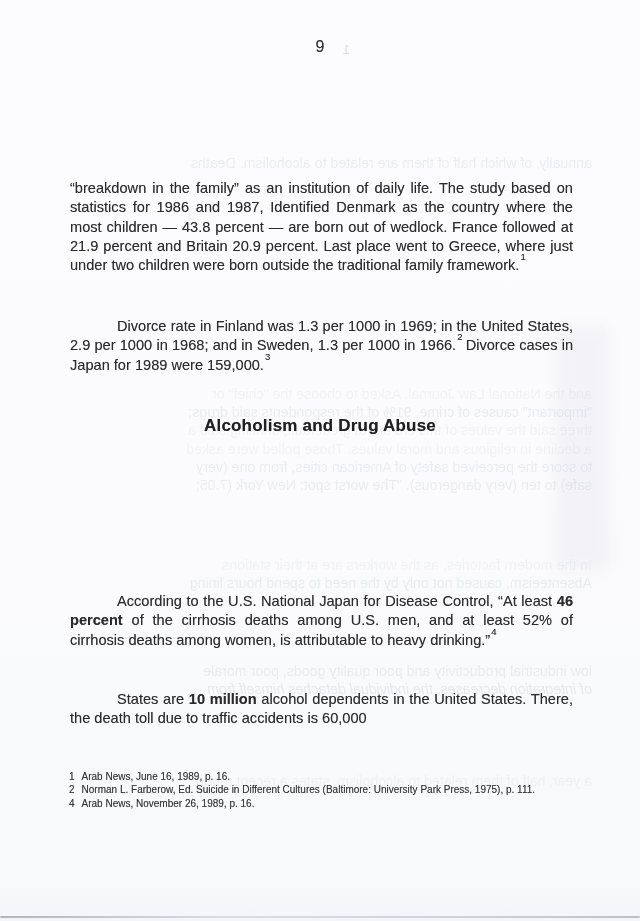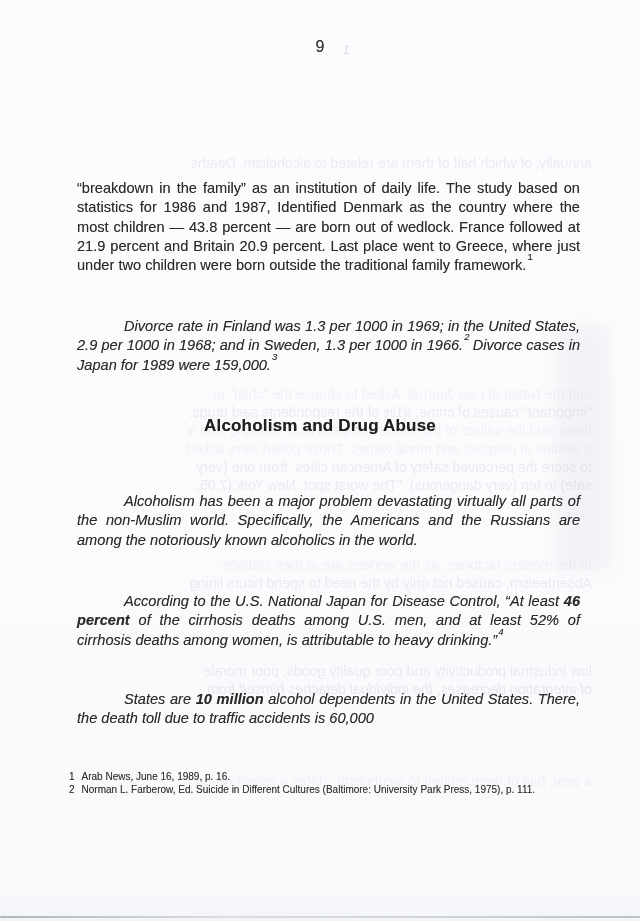--- a/index.html
+++ b/index.html
@@ -10,28 +10,28 @@
     overflow:hidden;
     font-family:"Liberation Sans", sans-serif;
     color:#2e2e2e;
   }
   .pagenum{
     position:absolute;top:38px;left:0;width:100%;
     text-align:center;font-size:16px;color:#333;
     text-shadow:0 0 0.5px rgba(50,50,50,.5);
   }
   .para{
-    position:absolute;left:77px;width:503px;
+    position:absolute;left:70px;width:503px;
     font-size:14.6px;line-height:19.3px;
     text-align:justify;
     color:#2b2b2b;
     text-shadow:0 0 0.55px rgba(45,45,45,.45);
     margin:0;
   }
-  .indent{text-indent:47px;font-style:italic;}
+  .indent{text-indent:47px;}
   .heading{
     position:absolute;top:416px;left:0;width:100%;
     text-align:center;
     font-size:17px;font-weight:bold;color:#202020;
     letter-spacing:.2px;
     text-shadow:0 0 0.6px rgba(30,30,30,.5);
     margin:0;
   }
   .b{font-weight:bold;}
   sup.fnmark{font-size:9.5px;line-height:0;position:relative;top:-4px;left:1px;}
@@ -94,25 +94,25 @@
   <div class="scan-band"></div>
 
   <div class="pagenum">9</div>
 
   <p class="para" style="top:179px"><span>“breakdown in the family” as an institution of daily life.  The study based on statistics for 1986 and 1987, Identified Denmark as the country where the most children — 43.8 percent — are born out of wedlock.  France followed at 21.9 percent and Britain 20.9 percent.  Last place went to Greece, where just under two children were born outside the traditional family framework.</span><sup class="fnmark">1</sup></p>
 
   <p class="para indent" style="top:317px"><span>Divorce rate in Finland was 1.3 per 1000 in 1969; in the United States, 2.9 per 1000 in 1968; and in Sweden, 1.3 per 1000 in 1966.</span><sup class="fnmark">2</sup><span> Divorce cases in Japan for 1989 were 159,000.</span><sup class="fnmark">3</sup></p>
 
   <h1 class="heading">Alcoholism and Drug Abuse</h1>
 
-  <p class="para indent" style="top:492px"><span>Alcoholism has been a major problem devastating virtually all parts of the non-Muslim world.  Specifically, the Americans and the Russians are among the notoriously known alcoholics in the world.</span></p>
 
   <p class="para indent" style="top:592px"><span>According to the U.S. National Japan for Disease Control, “At least </span><span class="b">46 percent</span><span> of the cirrhosis deaths among U.S. men, and at least 52% of cirrhosis deaths among women, is attributable to heavy drinking.”</span><sup class="fnmark">4</sup></p>
 
   <p class="para indent" style="top:690px"><span>States are </span><span class="b">10 million</span><span> alcohol dependents in the United States.  There, the death toll due to traffic accidents is 60,000</span></p>
 
   <div class="footnotes">
     <p class="fn"><span class="fn-num">1</span><span>Arab News, June 16, 1989, p. 16.</span></p>
     <p class="fn"><span class="fn-num">2</span><span>Norman L. Farberow, Ed. Suicide in Different Cultures (Baltimore: University Park Press, 1975), p. 111.</span></p>
+    <p class="fn"><span class="fn-num">4</span><span>Arab News, November 26, 1989, p. 16.</span></p>
   </div>
 
   <div class="page-edge"></div>
 </div>
 
 </body></html>

